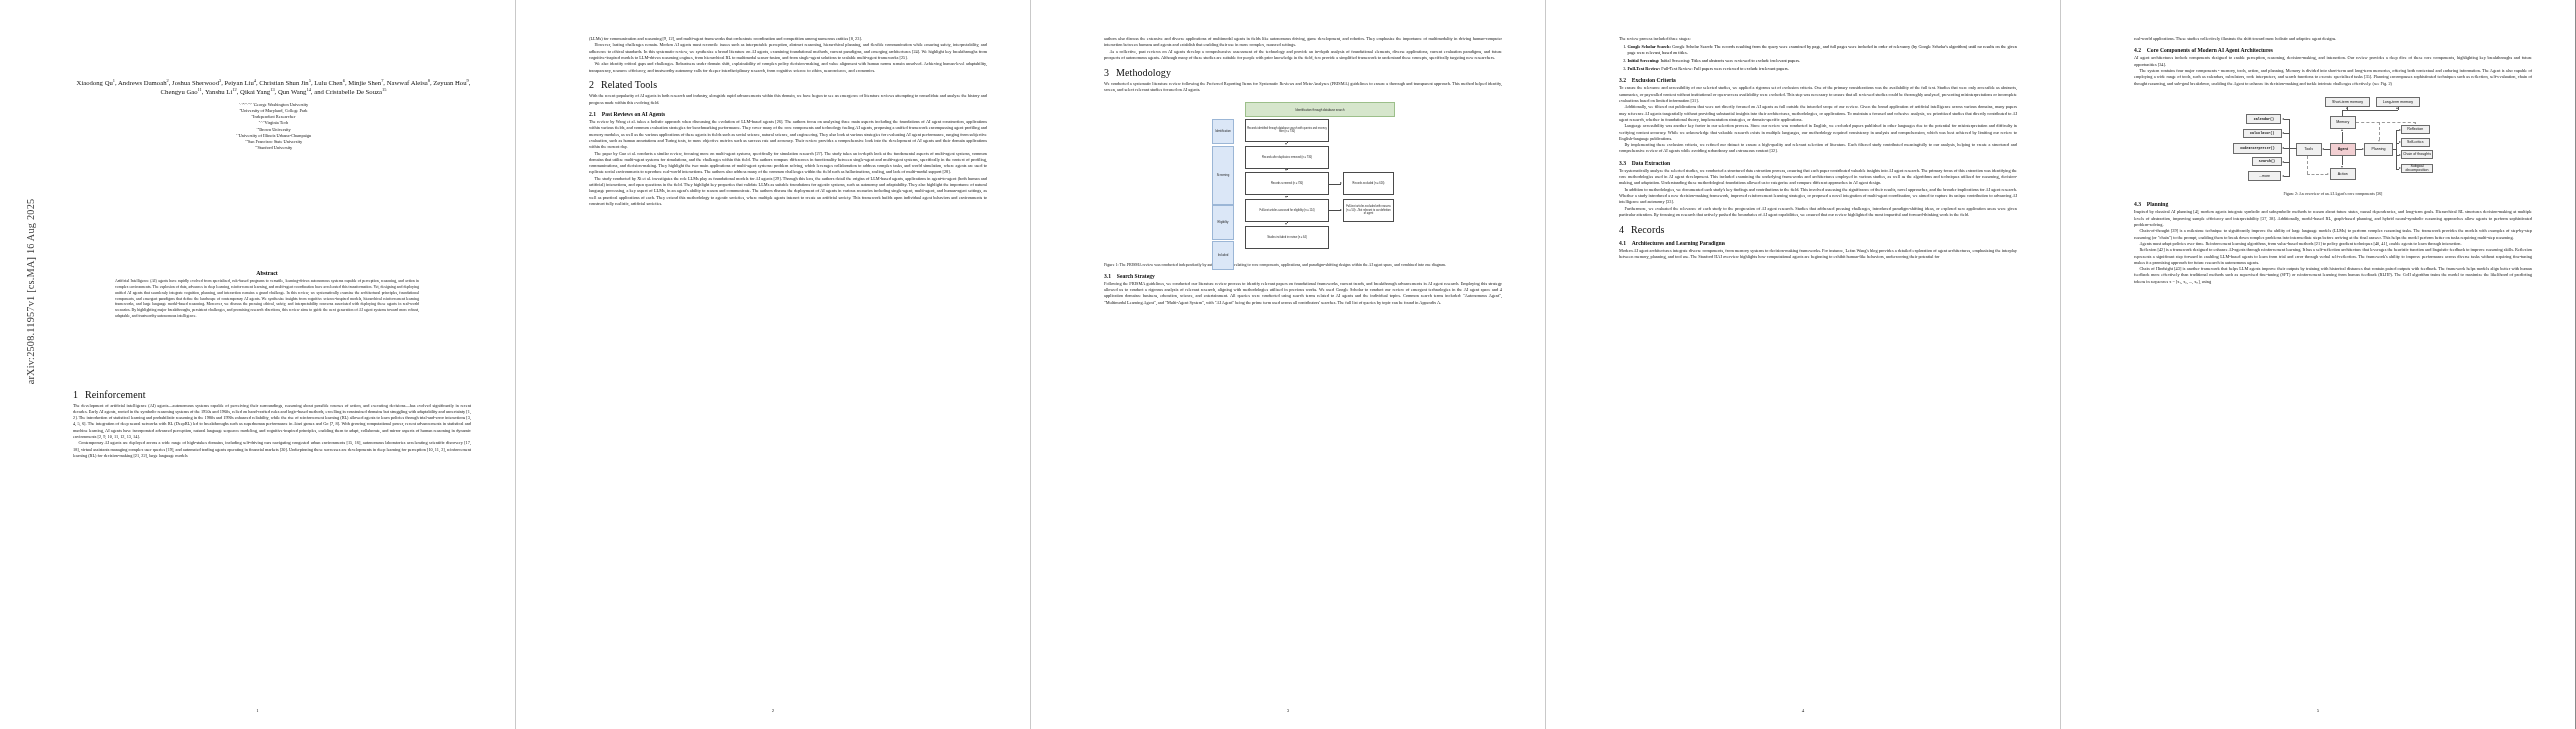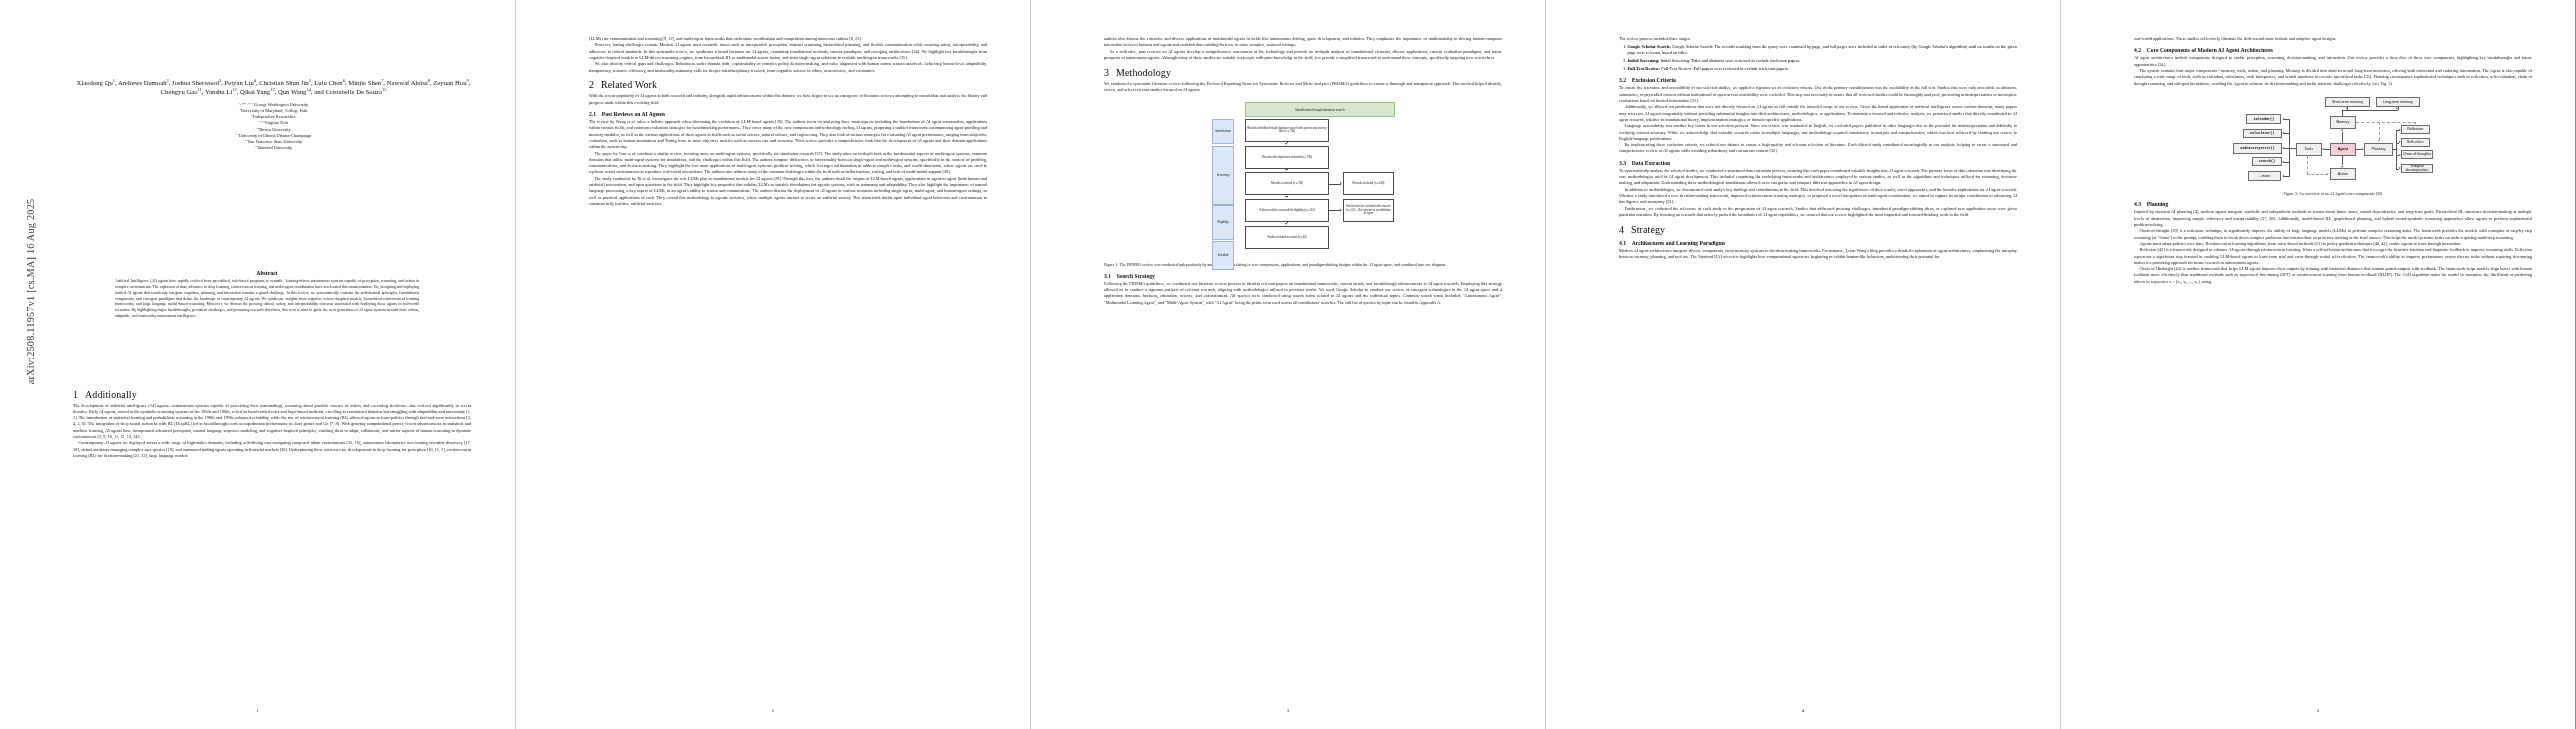--- a/index.html
+++ b/index.html
@@ -90,39 +90,39 @@
       </div>
     </div>
 
     <div class="col" style="left:115px;top:270px;width:304px;">
       <div class="abshead">Abstract</div>
       <div class="abs">Artificial Intelligence (AI) agents have rapidly evolved from specialized, rule-based programs to versatile, learning-driven autonomous systems capable of perception, reasoning, and action in complex environments. The explosion of data, advances in deep learning, reinforcement learning, and multi-agent coordination have accelerated this transformation. Yet, designing and deploying unified AI agents that seamlessly integrate cognition, planning, and interaction remains a grand challenge. In this review, we systematically examine the architectural principles, foundational components, and emergent paradigms that define the landscape of contemporary AI agents. We synthesize insights from cognitive science-inspired models, hierarchical reinforcement learning frameworks, and large language model-based reasoning. Moreover, we discuss the pressing ethical, safety, and interpretability concerns associated with deploying these agents in real-world scenarios. By highlighting major breakthroughs, persistent challenges, and promising research directions, this review aims to guide the next generation of AI agent systems toward more robust, adaptable, and trustworthy autonomous intelligence.</div>
     </div>
 
     <div class="col" style="left:73px;top:383px;width:398px;">
       <div class="h1">
-        <span class="num">1</span><span>Additionally</span>
+        <span class="num">1</span><span>Reinforcement</span>
       </div>
       <div class="bt">
         <p class="noind">The development of artificial intelligence (AI) agents—autonomous systems capable of perceiving their surroundings, reasoning about possible courses of action, and executing decisions—has evolved significantly in recent decades. Early AI agents, rooted in the symbolic reasoning systems of the 1950s and 1960s, relied on hand-crafted rules and logic-based methods, excelling in constrained domains but struggling with adaptability and uncertainty [1, 2]. The introduction of statistical learning and probabilistic reasoning in the 1980s and 1990s enhanced reliability, while the rise of reinforcement learning (RL) allowed agents to learn policies through trial-and-error interactions [3, 4, 5, 6]. The integration of deep neural networks with RL (DeepRL) led to breakthroughs such as superhuman performance in Atari games and Go [7, 8]. With growing computational power, recent advancements in statistical and machine learning, AI agents have incorporated advanced perception, natural language sequence modeling, and cognitive-inspired principles, enabling them to adapt, collaborate, and mirror aspects of human reasoning in dynamic environments [2, 9, 10, 11, 12, 13, 14].</p>
         <p>Contemporary AI agents are deployed across a wide range of high-stakes domains, including self-driving cars navigating congested urban environments [15, 16], autonomous laboratories accelerating scientific discovery [17, 18], virtual assistants managing complex user queries [19], and automated trading agents operating in financial markets [20]. Underpinning these successes are developments in deep learning for perception [10, 11, 2], reinforcement learning (RL) for decision-making [21, 22], large language models</p>
       </div>
     </div>
     <div class="pagenum">1</div>
   </div>
 
   <div class="page">
     <div class="col" style="left:73px;top:36px;width:398px;">
       <div class="bt">
         <p class="noind">(LLMs) for communication and reasoning [9, 12], and multi-agent frameworks that orchestrate coordination and competition among numerous entities [8, 23].</p>
         <p>However, lasting challenges remain. Modern AI agents must reconcile issues such as interpretable perception, abstract reasoning, hierarchical planning, and flexible communication while ensuring safety, interpretability, and adherence to ethical standards. In this systematic review, we synthesize a broad literature on AI agents, examining foundational methods, current paradigms, and emerging architectures [24]. We highlight key breakthroughs from cognitive-inspired models to LLM-driven reasoning engines, from hierarchical RL to multimodal sensor fusion, and from single-agent solutions to scalable multi-agent frameworks [25].</p>
         <p>We also identify critical gaps and challenges. Robustness under domain shift, explainability of complex policy decision-making, and value alignment with human norms remain unsolved. Achieving human-level adaptability, transparency, resource efficiency, and trustworthy autonomy calls for deeper interdisciplinary research, from cognitive science to ethics, neuroscience, and economics.</p>
       </div>
       <div class="h1">
-        <span class="num">2</span><span>Related Work</span>
+        <span class="num">2</span><span>Related Tools</span>
       </div>
       <div class="bt">
         <p class="noind">With the recent popularity of AI agents in both research and industry, alongside rapid advancements within this domain, we have begun to see an emergence of literature reviews attempting to consolidate and analyze the history and progress made within this evolving field.</p>
       </div>
       <div class="h2">
         <span class="num">2.1</span><span>Past Reviews on AI Agents</span>
       </div>
       <div class="bt">
         <p class="noind">The review by Wang et al. takes a holistic approach when discussing the evolution of LLM-based agents [26]. The authors focus on analyzing three main aspects including the foundations of AI agent construction, applications within various fields, and common evaluation strategies for benchmarking performance. They cover many of the core components and technology fueling AI agents, proposing a unified framework encompassing agent profiling and memory modules, as well as the various applications of these agents in fields such as social science, natural science, and engineering. They also look at various strategies for evaluating AI agent performance, ranging from subjective evaluation, such as human annotations and Turing tests, to more objective metrics such as success rate and accuracy. Their review provides a comprehensive look into the development of AI agents and their domain applications within the current day.</p>
         <p>The paper by Guo et al. conducts a similar review, focusing more on multi-agent systems, specifically for simulation research [27]. The study takes an in-depth look at the fundamental aspects of multi-agent systems, common domains that utilize multi-agent systems for simulations, and the challenges within this field. The authors compare differences in functionality between single-agent and multi-agent systems, specifically in the context of profiling, communications, and decision-making. They highlight the two main applications of multi-agent systems: problem solving, which leverages collaboration to address complex tasks, and world simulation, where agents are used to replicate social environments to reproduce real-world interactions. The authors also address many of the common challenges within the field such as hallucinations, scaling, and lack of multi-modal support [28].</p>
@@ -215,21 +215,21 @@
       <div class="h2">
         <span class="num">3.3</span><span>Data Extraction</span>
       </div>
       <div class="bt">
         <p class="noind">To systematically analyze the selected studies, we conducted a structured data extraction process, ensuring that each paper contributed valuable insights into AI agent research. The primary focus of this extraction was identifying the core methodologies used in AI agent development. This included examining the underlying frameworks and architectures employed in various studies, as well as the algorithms and techniques utilized for reasoning, decision-making, and adaptation. Understanding these methodological foundations allowed us to categorize and compare different approaches in AI agent design.</p>
         <p>In addition to methodologies, we documented each study's key findings and contributions to the field. This involved assessing the significance of their results, novel approaches, and the broader implications for AI agent research. Whether a study introduced a new decision-making framework, improved reinforcement learning strategies, or proposed a novel integration of multi-agent coordination, we aimed to capture its unique contribution to advancing AI intelligence and autonomy [33].</p>
         <p>Furthermore, we evaluated the relevance of each study to the progression of AI agent research. Studies that addressed pressing challenges, introduced paradigm-shifting ideas, or explored new application areas were given particular attention. By focusing on research that actively pushed the boundaries of AI agent capabilities, we ensured that our review highlighted the most impactful and forward-thinking work in the field.</p>
       </div>
 
       <div class="h1">
-        <span class="num">4</span><span>Strategy</span>
+        <span class="num">4</span><span>Records</span>
       </div>
       <div class="h2">
         <span class="num">4.1</span><span>Architectures and Learning Paradigms</span>
       </div>
       <div class="bt">
         <p class="noind">Modern AI agent architectures integrate diverse components, from memory systems to decision-making frameworks. For instance, Lefan Wang's blog provides a detailed exploration of agent architectures, emphasizing the interplay between memory, planning, and tool use. The Stanford HAI overview highlights how computational agents are beginning to exhibit human-like behaviors, underscoring their potential for</p>
       </div>
     </div>
     <div class="pagenum">4</div>
   </div>

